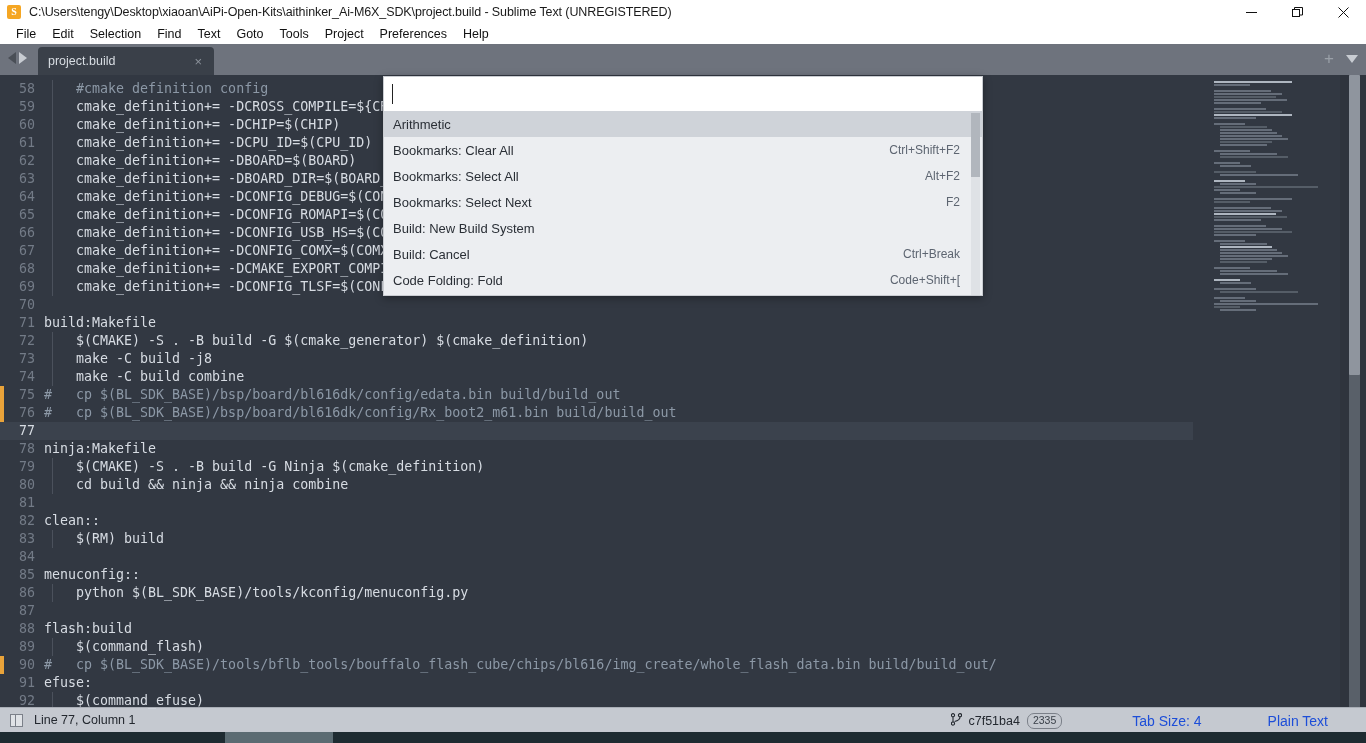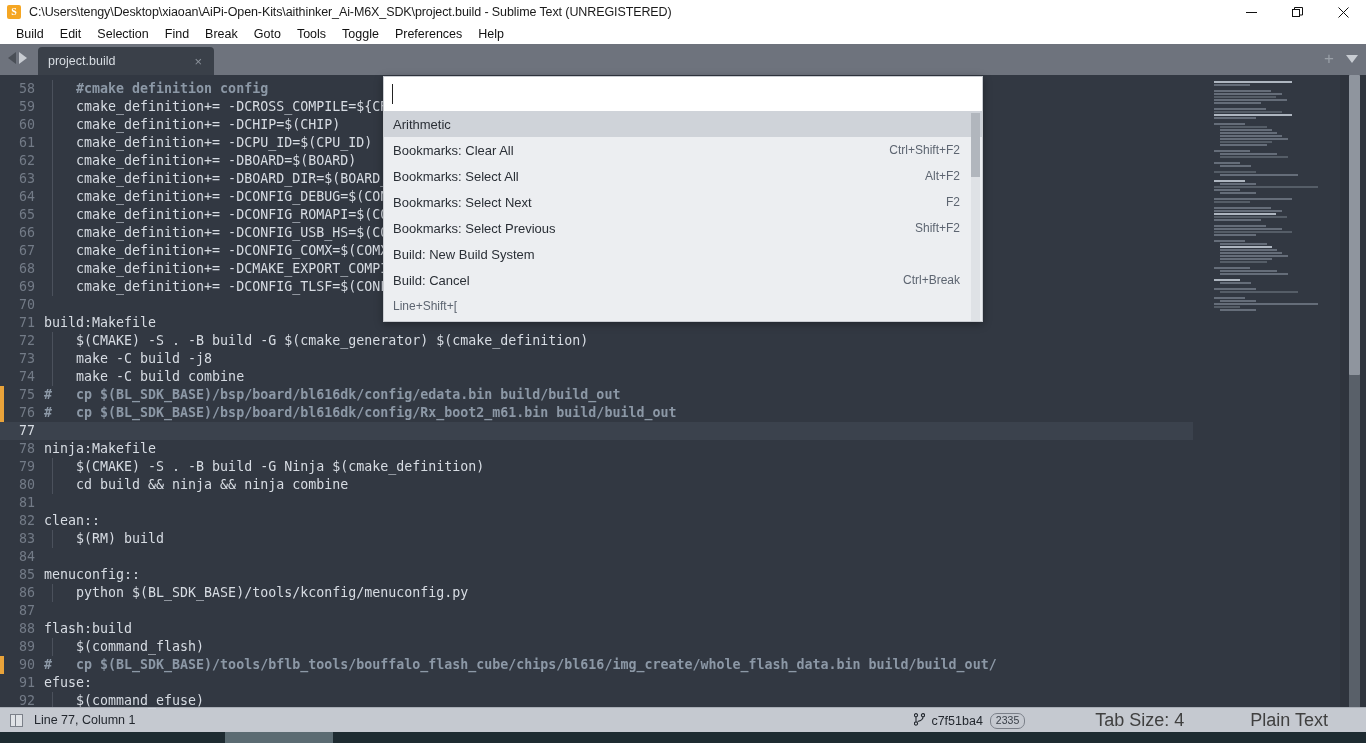--- a/index.html
+++ b/index.html
@@ -87,21 +87,21 @@
   .code-line.current .src { }
   .cur-hl {
     position: absolute; left: 0; width: 1193px; height: 18px;
     background: #3b424d;
   }
   .ln {
     width: 44px; text-align: right; color: #737b87;
     flex: 0 0 44px; padding-right: 9px; position: relative; z-index: 2;
   }
   .src { color: #d7dce3; position: relative; z-index: 2; }
-  .src .cmt { color: #8c98a6; font-weight: bold; }
+  .src .cmt { color: #8c98a6; }
 
   
   .guide {
     position: absolute; width: 1px; background: #4b515c; top: 0; height: 18px;
   }
 
   
   .minimap {
     position: absolute; top: 75px; right: 26px; width: 140px; height: 643px;
     background: #323842; overflow: hidden;
@@ -177,21 +177,21 @@
   .status-pos { margin-left: 11px; font-size: 12.5px; color: #23282f; }
   .status-right {
     position: absolute; right: 0; top: 0; height: 25px; display: flex; align-items: center;
   }
   .status-git { display: flex; align-items: center; font-size: 12.5px; color: #23282f; }
   .git-icon { margin-right: 6px; }
   .git-badge {
     margin-left: 7px; border: 1px solid #7b8089; border-radius: 7px;
     font-size: 10.5px; color: #3a4049; padding: 0px 5px 1px; line-height: 13px;
   }
-  .status-cell { font-size: 18px; color: #404040; }
+  .status-cell { font-size: 14px; color: #1d4ed8; }
   .sp1 { margin-right: 70px; }
   .sp2 { margin-right: 66px; }
   .sp3 { margin-right: 38px; }
 
   
   .hscroll {
     position: absolute; bottom: 0; left: 0; width: 1366px; height: 11px;
     background: #1e2b31;
   }
   .hscroll-thumb {
@@ -222,28 +222,28 @@
       <div class="win-btn close">
         <svg width="11" height="11" viewBox="0 0 11 11">
           <line x1="0.5" y1="0.5" x2="10.5" y2="10.5" stroke="#111" stroke-width="1"></line>
           <line x1="10.5" y1="0.5" x2="0.5" y2="10.5" stroke="#111" stroke-width="1"></line>
         </svg>
       </div>
     </div>
   </div>
 
   <div class="menubar">
-    <div class="menu-item">Build</div>
+    <div class="menu-item">File</div>
     <div class="menu-item">Edit</div>
     <div class="menu-item">Selection</div>
     <div class="menu-item">Find</div>
-    <div class="menu-item">Break</div>
+    <div class="menu-item">Text</div>
     <div class="menu-item">Goto</div>
     <div class="menu-item">Tools</div>
-    <div class="menu-item">Toggle</div>
+    <div class="menu-item">Project</div>
     <div class="menu-item">Preferences</div>
     <div class="menu-item">Help</div>
   </div>
 
   <div class="tabbar">
     <div class="tab-navarrows">
       <div class="arrow left"></div>
       <div class="arrow right"></div>
     </div>
     <div class="tab">
@@ -353,33 +353,30 @@
         </div>
         <div class="pal-row">
           <span class="pal-label">Bookmarks: Select All</span>
           <span class="pal-key">Alt+F2</span>
         </div>
         <div class="pal-row">
           <span class="pal-label">Bookmarks: Select Next</span>
           <span class="pal-key">F2</span>
         </div>
         <div class="pal-row">
-          <span class="pal-label">Bookmarks: Select Previous</span>
-          <span class="pal-key">Shift+F2</span>
-        </div>
-        <div class="pal-row">
           <span class="pal-label">Build: New Build System</span>
           <span class="pal-key"></span>
         </div>
         <div class="pal-row">
           <span class="pal-label">Build: Cancel</span>
           <span class="pal-key">Ctrl+Break</span>
         </div>
         <div class="pal-row">
-          <span class="pal-key">Line+Shift+[</span>
+          <span class="pal-label">Code Folding: Fold</span>
+          <span class="pal-key">Code+Shift+[</span>
         </div>
       </div>
   </div>
 
   <div class="statusbar">
     <div class="status-icon"></div>
     <div class="status-pos">Line 77, Column 1</div>
     <div class="status-right">
       <div class="status-git sp1">
         <span class="git-icon">

